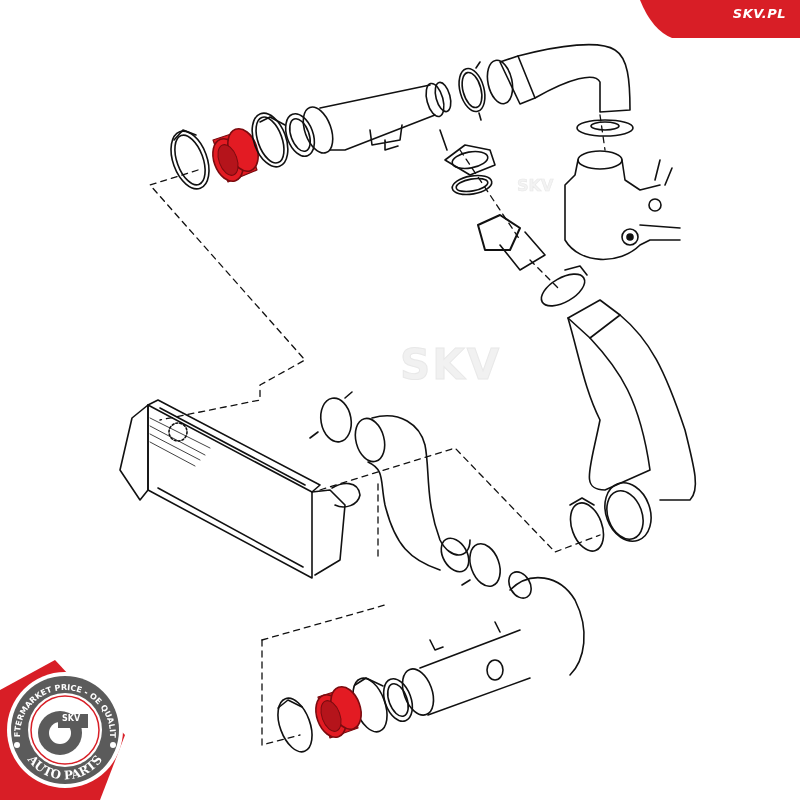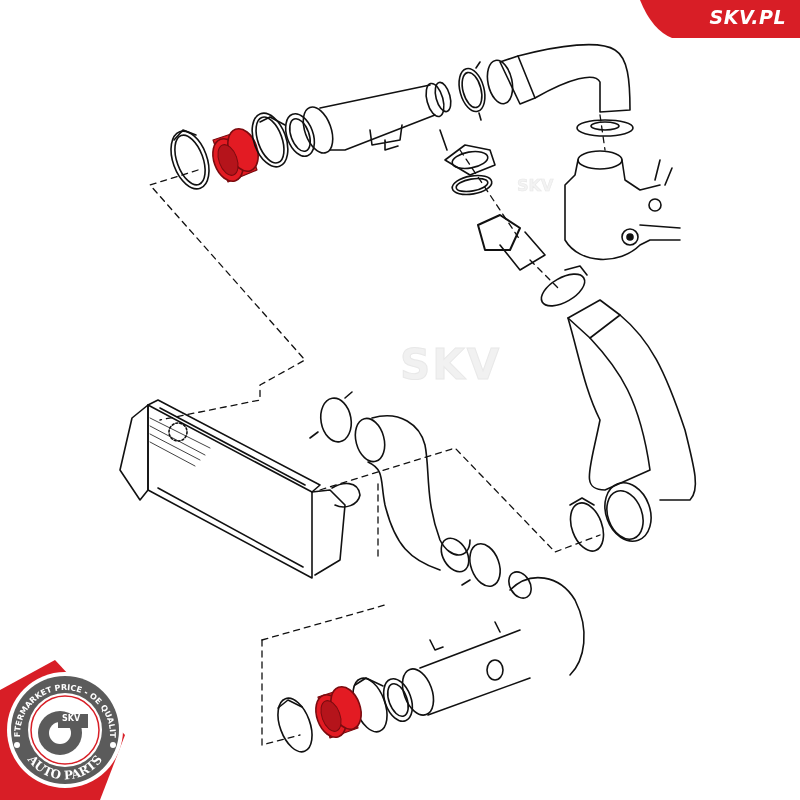--- a/index.html
+++ b/index.html
@@ -1,18 +1,18 @@
 <!DOCTYPE html>
 <html><head>
 <meta charset="utf-8">
 <style>
   html, body { margin:0; padding:0; background:#ffffff; }
   body { width:800px; height:800px; position:relative; overflow:hidden; font-family:"Liberation Sans", sans-serif; }
   .canvas { position:absolute; left:0; top:0; width:800px; height:800px; }
-  .brand-text { position:absolute; right:14px; top:6px; color:#fff; font-family:"DejaVu Sans", sans-serif; font-weight:bold; font-size:19px; letter-spacing:0.5px; font-style:italic; }
+  .brand-text { position:absolute; right:14px; top:6px; color:#fff; font-family:"DejaVu Sans", sans-serif; font-weight:bold; font-size:13px; letter-spacing:0.5px; font-style:italic; }
   .badge-skv { position:absolute; left:62px; top:714px; font-size:8px; color:#fff; font-weight:bold; font-family:"DejaVu Sans", sans-serif; }
   .watermark { position:absolute; left:400px; top:340px; font-size:42px; color:#f1f1f1; font-family:"DejaVu Sans", sans-serif; font-weight:bold; -webkit-text-stroke:1px #e8e8e8; letter-spacing:2px;}
   .watermark2 { position:absolute; left:517px; top:176px; font-size:16px; color:#f3f3f3; font-family:"DejaVu Sans", sans-serif; font-weight:bold; -webkit-text-stroke:0.6px #e8e8e8; }
 </style>
 </head>
 <body>
 
 <div class="canvas">
 <svg width="800" height="800" viewBox="0 0 800 800" xmlns="http://www.w3.org/2000/svg">
   <g fill="none" stroke="#111" stroke-width="1.6" stroke-linecap="round" stroke-linejoin="round">

